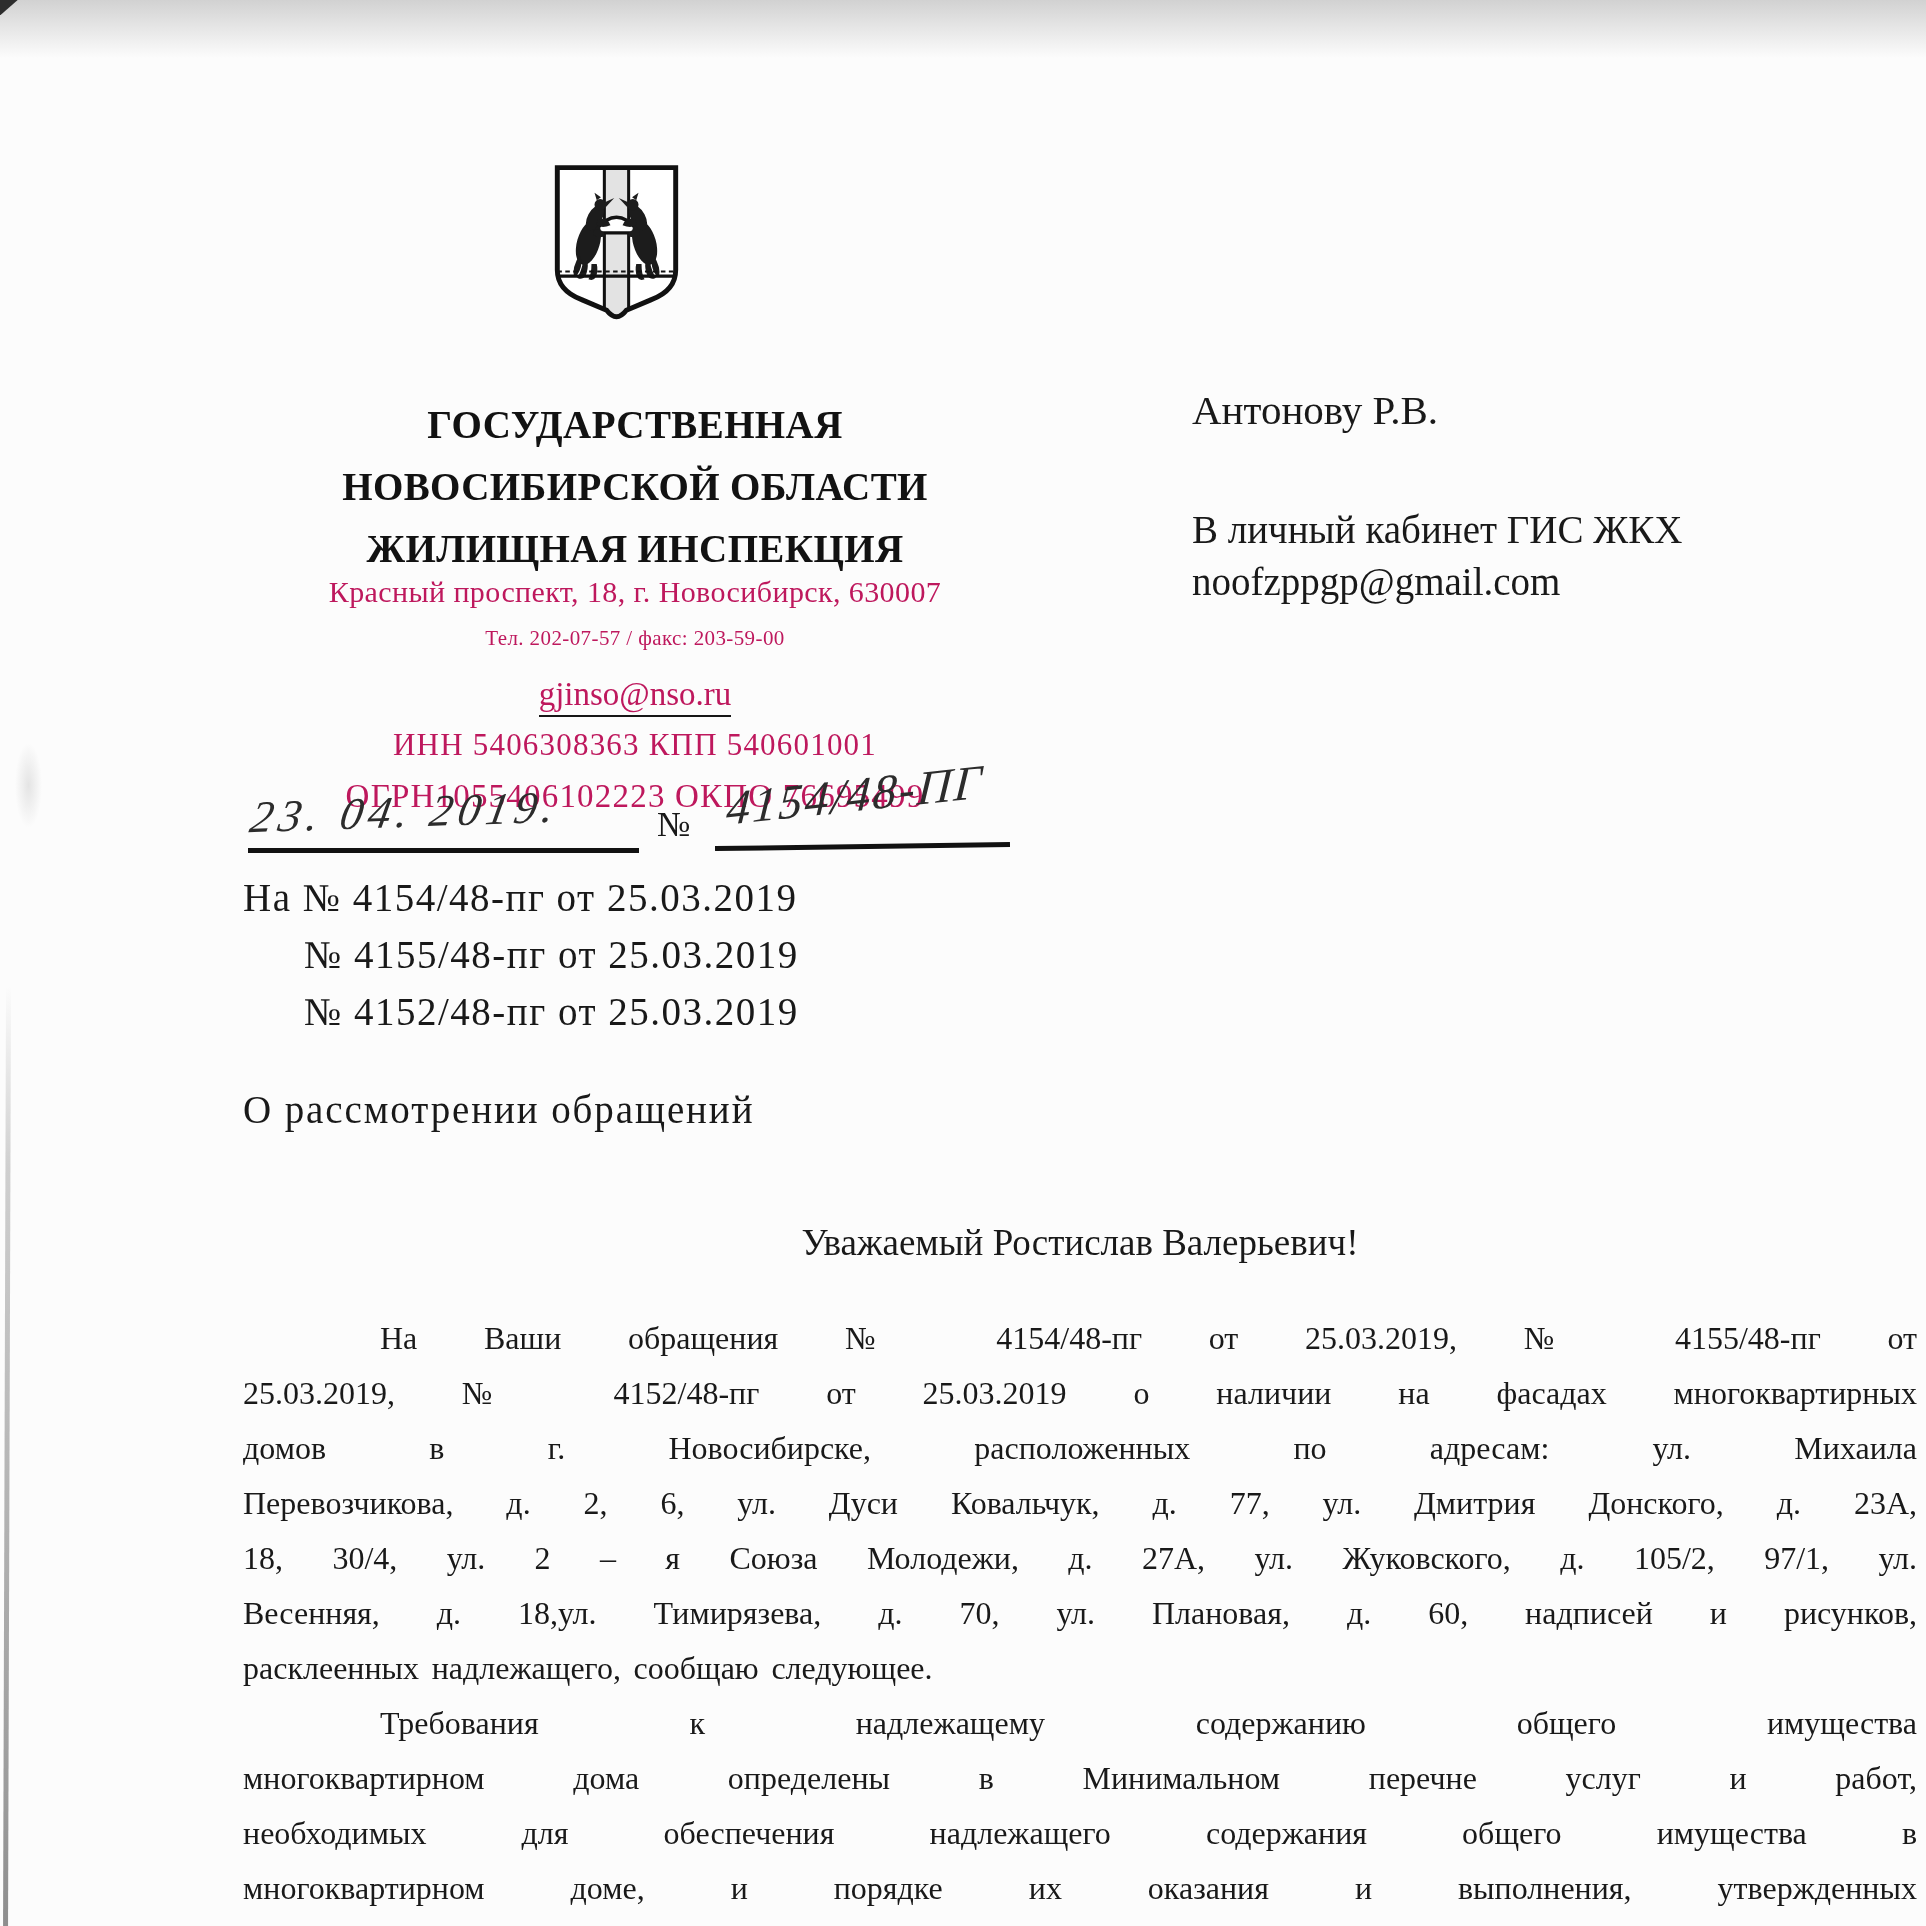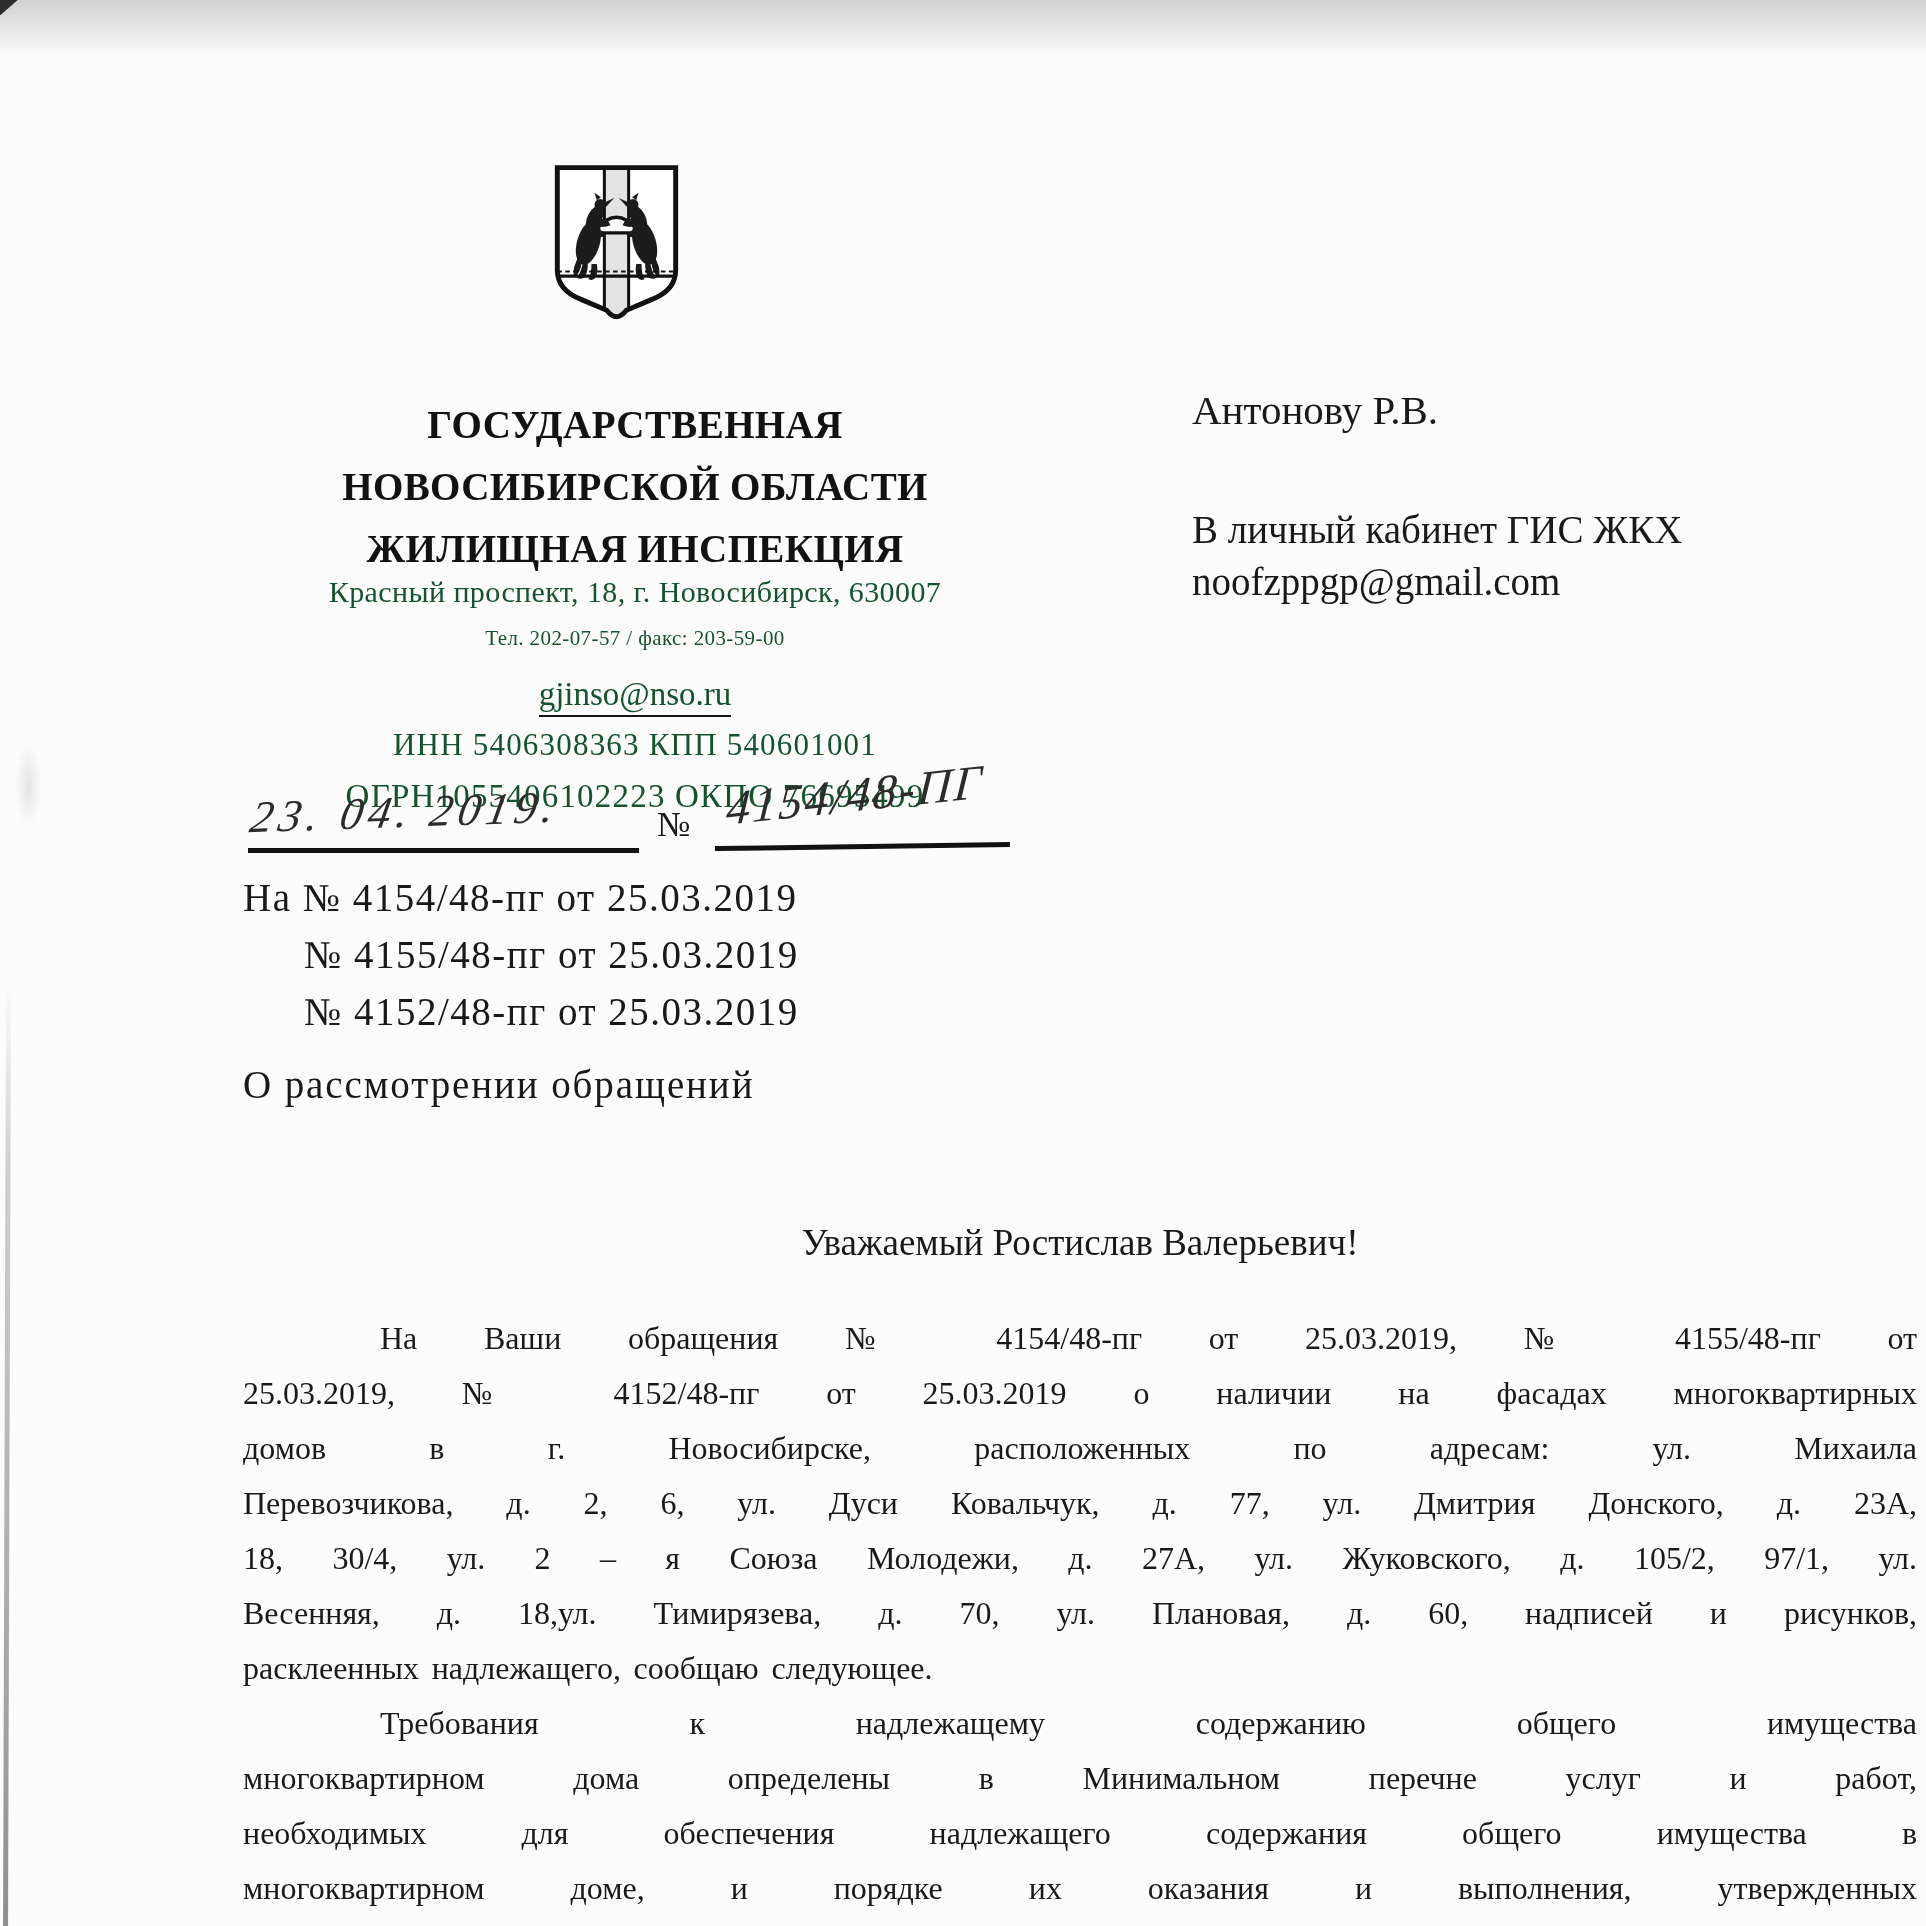--- a/index.html
+++ b/index.html
@@ -36,21 +36,21 @@
     background: radial-gradient(closest-side, rgba(120,120,120,.18), rgba(120,120,120,0));
   }
 
   
   .arms { position: absolute; left: 552px; top: 161px; width: 129px; height: 168px; }
   .org-name {
     position: absolute; left: 223px; top: 394px; width: 824px;
     text-align: center; font-weight: bold; font-size: 39px; line-height: 62px;
     letter-spacing: 0.4px; color: #121212;
   }
-  .lh-line { position: absolute; left: 223px; width: 824px; text-align: center; color: #14532d; }
+  .lh-line { position: absolute; left: 223px; width: 824px; text-align: center; color: #be185d; }
   .lh-address { top: 575px; font-size: 30px; letter-spacing: 0.4px; }
   .lh-phone   { top: 626px; font-size: 21px; letter-spacing: 0.4px; }
   .lh-email   { top: 676px; font-size: 33px; }
   .lh-email span { display: inline-block; border-bottom: 2.3px solid #161616; padding-bottom: 1.5px; }
   .lh-inn     { top: 727px; font-size: 31px; letter-spacing: 1.2px; }
   .lh-ogrn    { top: 778px; font-size: 33px; letter-spacing: 1.2px; }
 
   
   .hw {
     font-style: italic; color: #2c2c2c;
@@ -66,21 +66,21 @@
   }
   .reg-no { position: absolute; left: 657px; top: 805px; font-size: 35px; }
   .bar { position: absolute; height: 5px; background: #121212; }
   .bar-1 { left: 248px;  top: 848px; width: 391px; }
   .bar-2 { left: 715px; top: 844px; width: 295px; transform: rotate(-0.8deg); }
 
   
   .refs { position: absolute; left: 243px; top: 869px; font-size: 39px; line-height: 57px; letter-spacing: 1.5px; }
   .refs .ref-ind { padding-left: 61px; }
 
-  .subject { position: absolute; left: 243px; top: 1062px; font-size: 39px; letter-spacing: 1.9px; }
+  .subject { position: absolute; left: 243px; top: 1087px; font-size: 39px; letter-spacing: 1.9px; }
 
   
   .rcp { position: absolute; left: 1192px; }
   .rcp-name     { top: 386px; font-size: 41px; }
   .rcp-delivery { top: 507px; font-size: 39px; }
   .rcp-email    { top: 559px; font-size: 39px; }
 
   
   .salutation {
     position: absolute; left: 243px; top: 1221px; width: 1674px;

